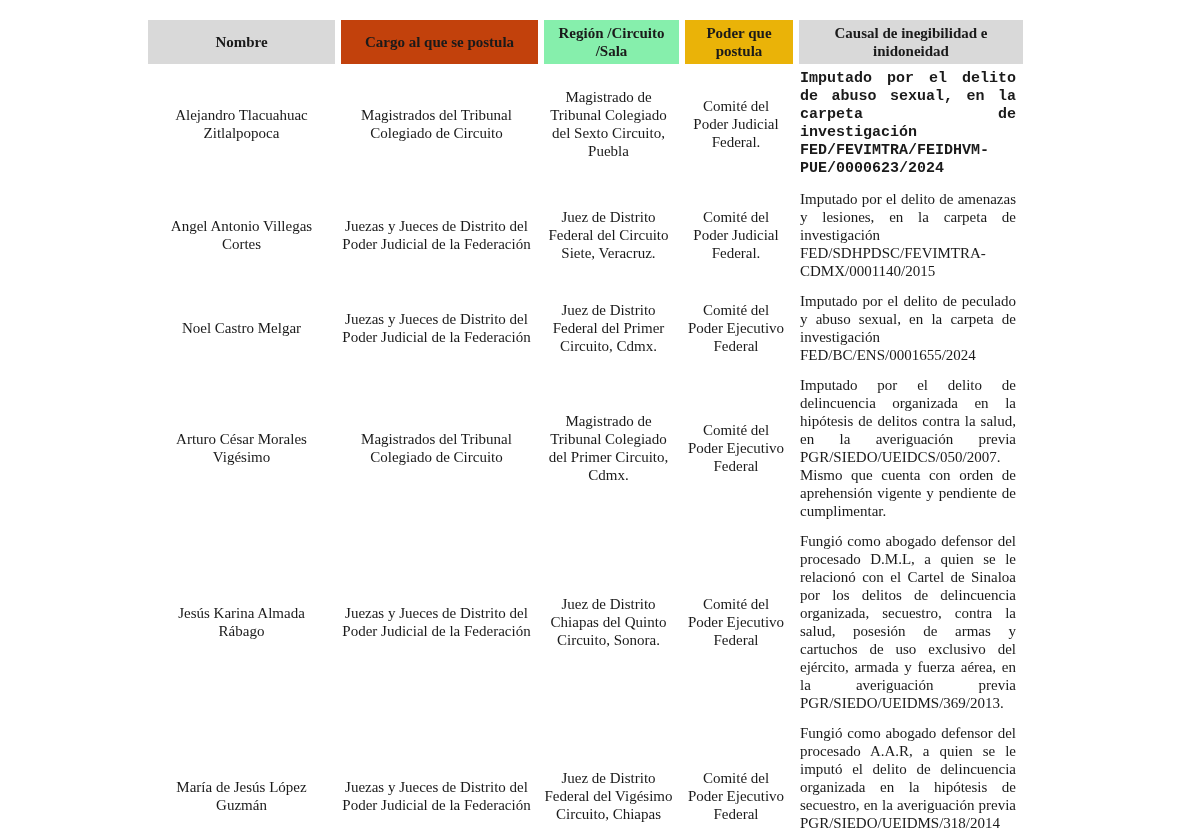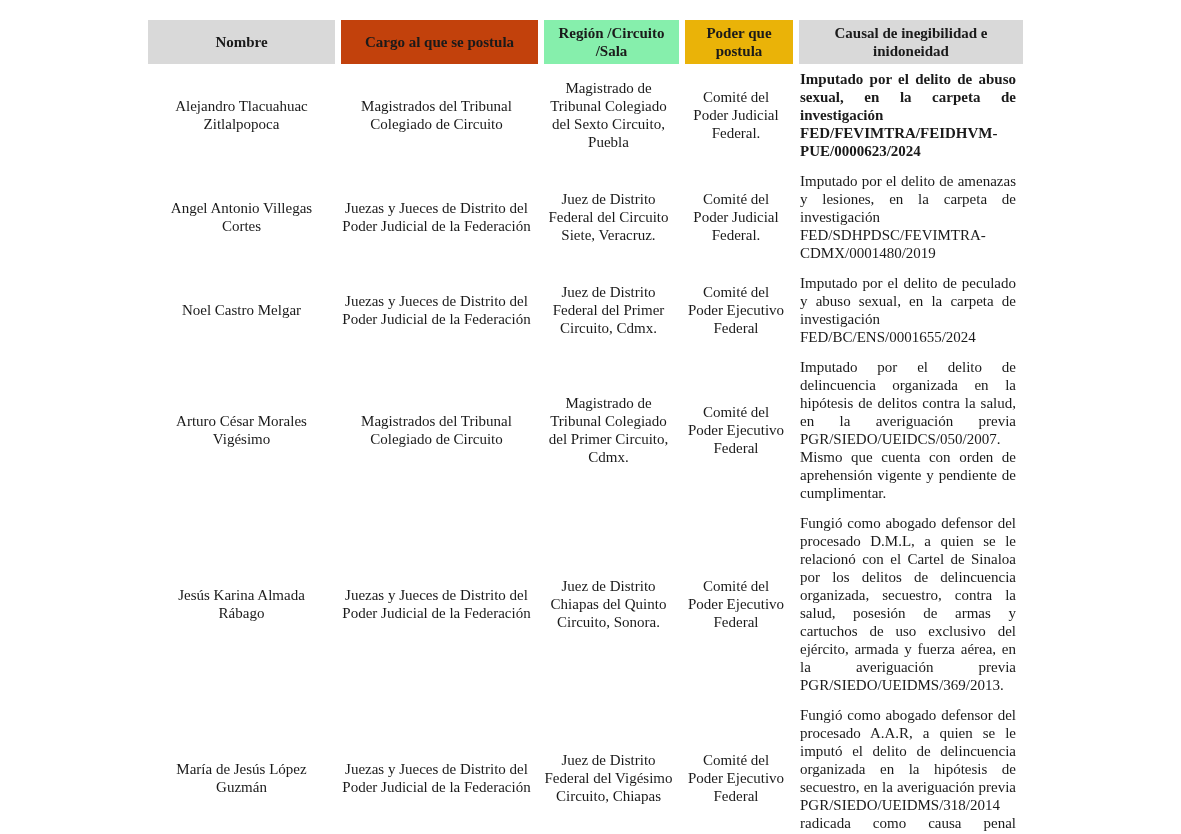--- a/index.html
+++ b/index.html
@@ -46,20 +46,21 @@
     vertical-align: middle;
     text-align: center;
     padding: 6px 6px;
   }
   td.causal {
     text-align: justify;
     padding: 6px 7px;
   }
   td.causal.bold {
     font-weight: bold;
+    font-family: Liberation Mono, monospace;
   }
 </style>
 </head>
 <body>
 
 <div class="page">
   <table class="doc-table">
     <colgroup>
       <col style="width:187px">
       <col style="width:203px">
@@ -82,21 +83,21 @@
         <td>Magistrados del Tribunal Colegiado de Circuito</td>
         <td>Magistrado de Tribunal Colegiado del Sexto Circuito, Puebla</td>
         <td>Comité del Poder Judicial Federal.</td>
         <td class="causal bold">Imputado por el delito de abuso sexual, en la carpeta de investigación FED/FEVIMTRA/FEIDHVM-PUE/0000623/2024</td>
       </tr>
       <tr>
         <td>Angel Antonio Villegas Cortes</td>
         <td>Juezas y Jueces de Distrito del Poder Judicial de la Federación</td>
         <td>Juez de Distrito Federal del Circuito Siete, Veracruz.</td>
         <td>Comité del Poder Judicial Federal.</td>
-        <td class="causal">Imputado por el delito de amenazas y lesiones, en la carpeta de investigación FED/SDHPDSC/FEVIMTRA-CDMX/0001480/2019</td>
+        <td class="causal">Imputado por el delito de amenazas y lesiones, en la carpeta de investigación FED/SDHPDSC/FEVIMTRA-CDMX/0001140/2015</td>
       </tr>
       <tr>
         <td>Noel Castro Melgar</td>
         <td>Juezas y Jueces de Distrito del Poder Judicial de la Federación</td>
         <td>Juez de Distrito Federal del Primer Circuito, Cdmx.</td>
         <td>Comité del Poder Ejecutivo Federal</td>
         <td class="causal">Imputado por el delito de peculado y abuso sexual, en la carpeta de investigación FED/BC/ENS/0001655/2024</td>
       </tr>
       <tr>
         <td>Arturo César Morales Vigésimo</td>

